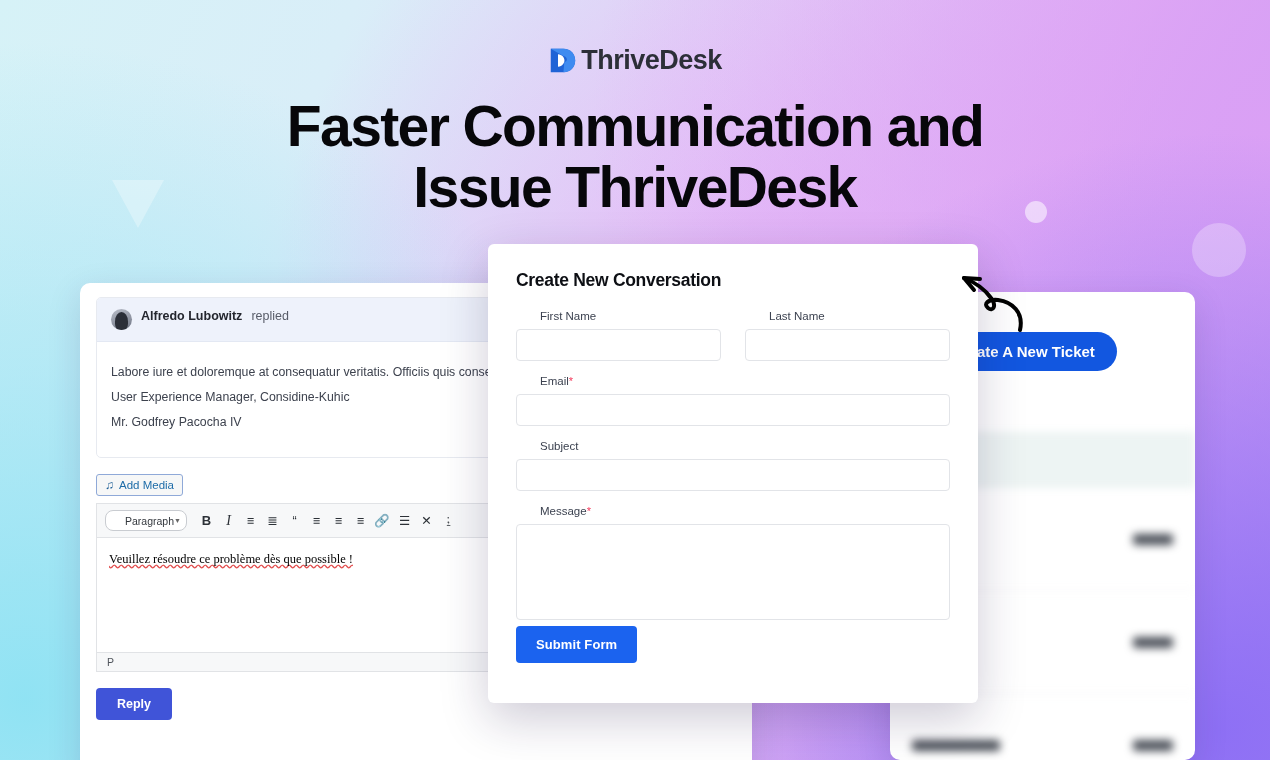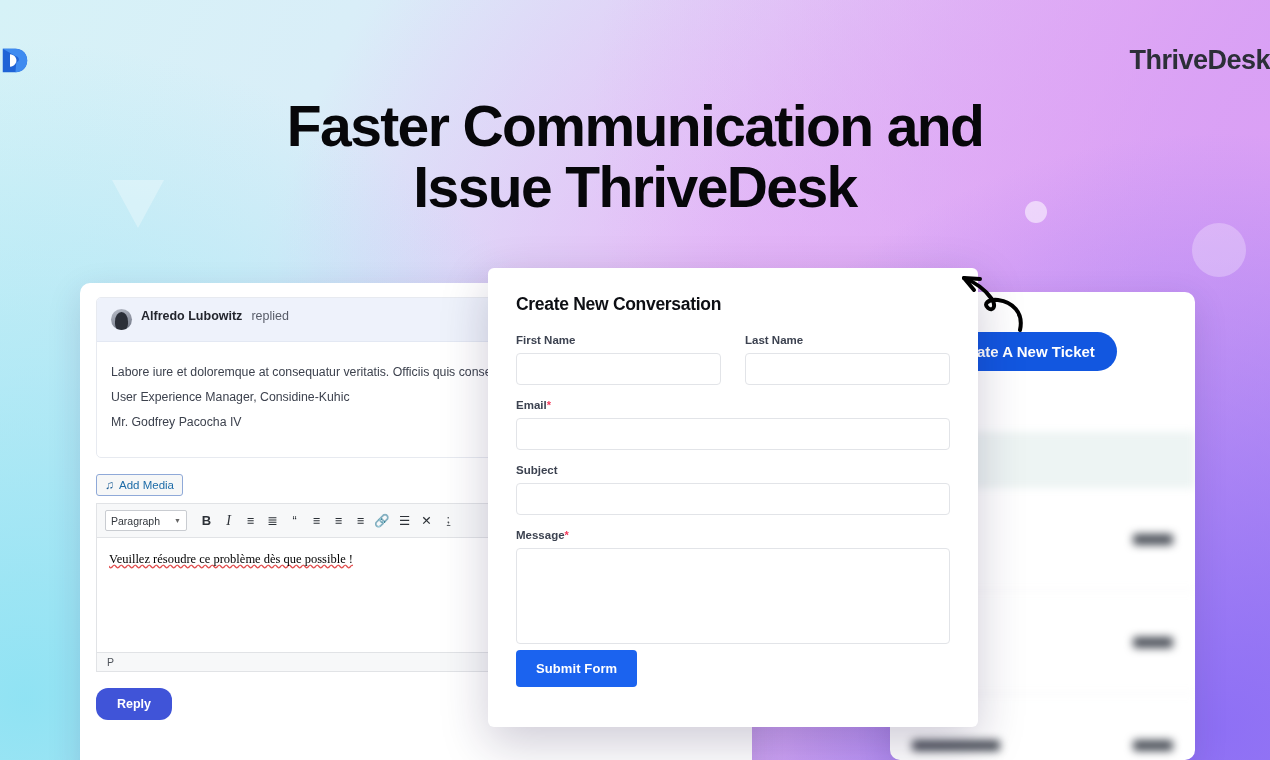--- a/index.html
+++ b/index.html
@@ -36,21 +36,21 @@
   }
   .deco-circle-lg {
     position: absolute; left: 1192px; top: 223px;
     width: 54px; height: 54px; border-radius: 50%;
     background: rgba(255,255,255,0.28);
   }
 
   
   .brand {
     position: absolute; top: 45px; left: 0; right: 0;
-    display: flex; align-items: center; justify-content: space-between; gap: 4px;
+    display: flex; align-items: center; justify-content: center; gap: 4px;
   }
   .brand-mark { width: 29px; height: 29px; display: block; }
   .brand-name {
     font-size: 27px; font-weight: bold; color: #2c2f38;
     letter-spacing: -0.5px;
   }
   .headline {
     position: absolute; top: 96px; left: 0; right: 0;
     text-align: center;
     font-size: 57px; line-height: 61px;
@@ -100,24 +100,24 @@
   }
   .am-icon { font-size: 12px; font-weight: bold; color: #1b5e96; line-height: 1; }
   .toolbar {
     margin-top: 7px;
     border: 1px solid #e1e3e6; border-bottom: none;
     background: #f7f8f9;
     display: flex; align-items: center; gap: 3px;
     padding: 6px 8px;
   }
   .tb-select {
-    display: inline-flex; align-items: center; justify-content: space-between;
+    display: inline-flex; align-items: center; justify-content: flex-end;
     width: 82px; height: 21px; padding: 0 5px;
     border: 1px solid #c9ccd1; background: #fff;
-    font-size: 10.5px; color: #33373d; border-radius: 2px;
+    font-size: 10.5px; color: #33373d; border-radius: 8px;
     margin-right: 7px;
   }
   .tb-caret { font-size: 7px; color: #666; }
   .tb-btn {
     width: 19px; height: 19px;
     display: inline-flex; align-items: center; justify-content: center;
     font-size: 12.5px; color: #2c3137;
   }
   .tb-btn.bold { font-weight: bold; font-size: 13px; }
   .tb-btn.ital { font-style: italic; font-family: "Liberation Serif", serif; font-size: 14px; }
@@ -133,21 +133,21 @@
   .spell { text-decoration: underline wavy #e14b4b; text-decoration-skip-ink: none; }
   .editor-status {
     border: 1px solid #e1e3e6; border-top: none;
     background: #f7f8f9; padding: 3px 10px;
     font-size: 10.5px; color: #50555c;
   }
   .reply-btn {
     margin: 16px 0 0 0;
     display: inline-block;
     background: #4054d8; color: #fff;
-    border: none; border-radius: 12px;
+    border: none; border-radius: 4px;
     padding: 9px 21px; font-size: 12.5px; font-weight: bold;
   }
 
   
   .ticket-card {
     position: absolute; left: 890px; top: 292px;
     width: 305px; height: 468px;
     background: #ffffff; border-radius: 10px;
     box-shadow: 0 10px 34px rgba(40,30,90,0.14);
     overflow: hidden;
@@ -167,35 +167,35 @@
   .blur-chip { background: #4a4f58; border-radius: 3px; height: 11px; }
   .tt-row {
     height: 103px; border-bottom: 1px solid #f0f1f3;
     display: flex; align-items: center; justify-content: space-between;
     padding: 0 22px;
   }
   .tt-row:last-child { border-bottom: none; }
 
   
   .modal {
-    position: absolute; left: 488px; top: 268px;
+    position: absolute; left: 488px; top: 244px;
     width: 490px; height: 459px;
     background: #ffffff; border-radius: 6px;
     box-shadow: 0 16px 48px rgba(30,20,70,0.22);
     padding: 26px 28px;
   }
   .modal-title {
     font-size: 17.5px; font-weight: bold; color: #0d0f14;
     letter-spacing: -0.3px; margin-bottom: 19px;
   }
   .f-row { display: flex; gap: 24px; }
   .f-col { flex: 1; }
   .f-label {
-    font-size: 11.5px; font-weight: bold; color: #3c4250;
-    display: block; margin-bottom: 7px;
+    font-size: 11.5px; font-weight: normal; color: #3c4250;
+    display: block; margin-bottom: 7px; margin-left: 24px;
   }
   .req { color: #f4385a; font-size: 11px; }
   .f-input {
     width: 100%; height: 32px;
     border: 1px solid #e2e4e8; border-radius: 4px;
     background: #fff; outline: none;
     font-family: "Liberation Sans", sans-serif; font-size: 12.5px;
     padding: 0 9px; color: #23262e;
   }
   .f-group { margin-top: 14px; }

